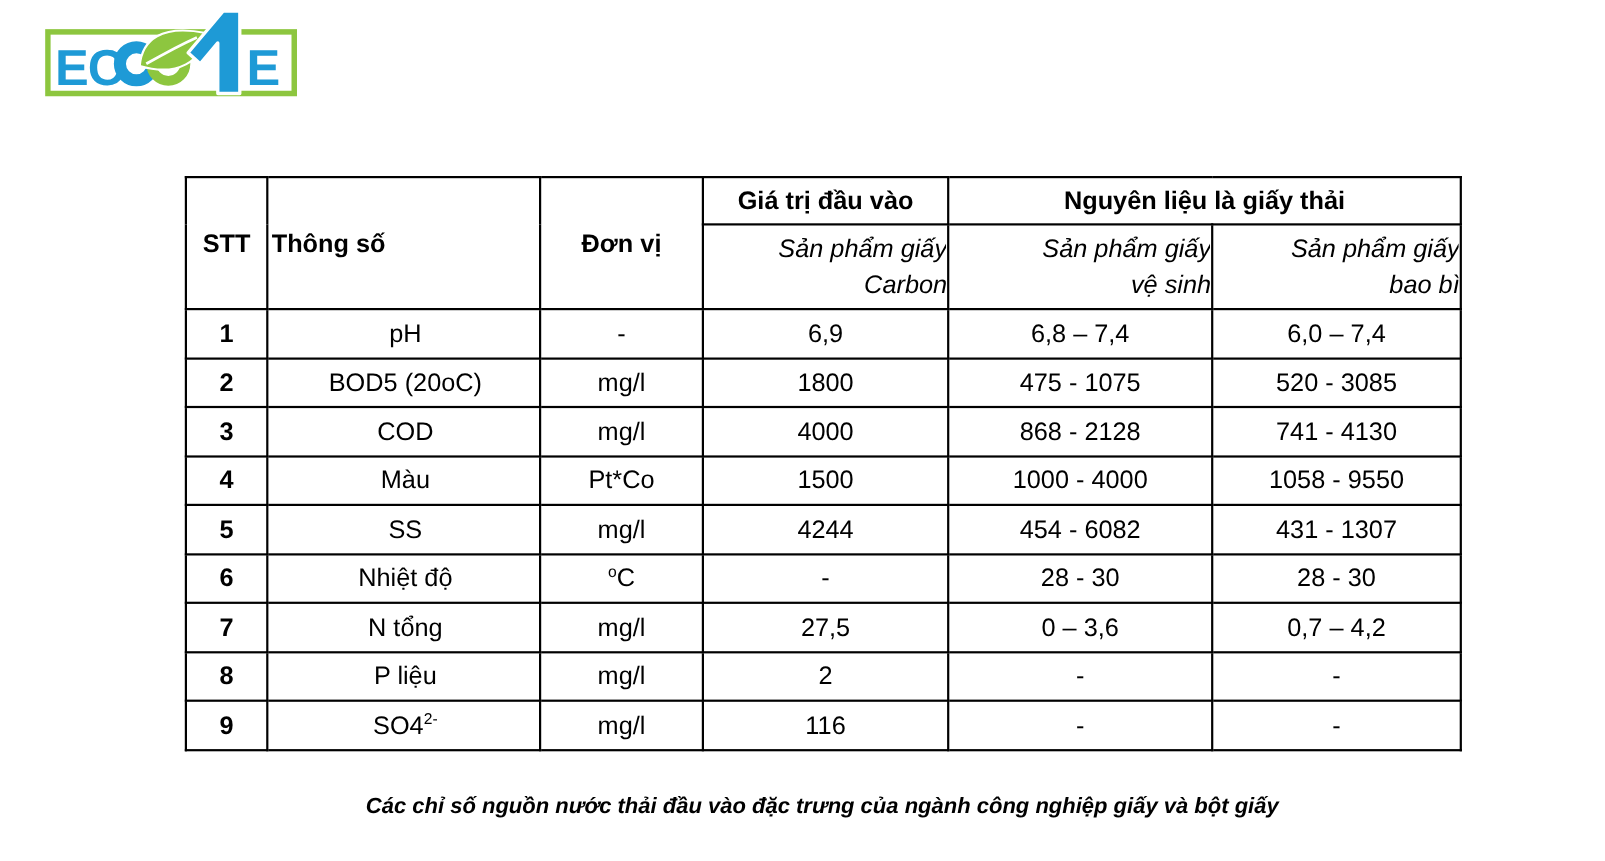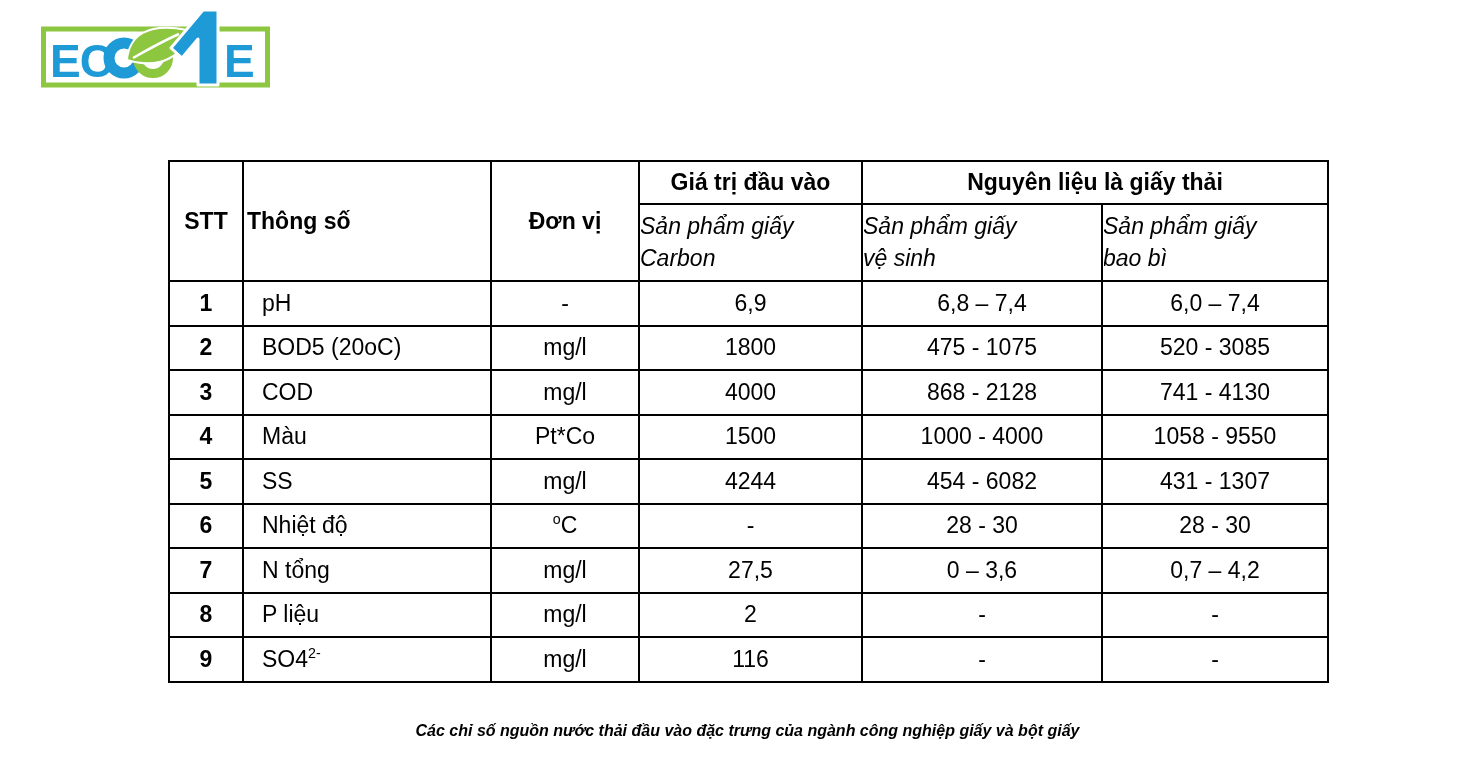--- a/index.html
+++ b/index.html
@@ -55,41 +55,41 @@
     text-align: left;
     padding-left: 3px;
   }
   th.group {
     font-weight: bold;
     text-align: center;
   }
   th.sub {
     font-weight: normal;
     font-style: italic;
-    text-align: left;
+    text-align: right;
     white-space: pre-line;
     line-height: 1.35;
     border-radius: 12px;
   }
 
   td.stt  { font-weight: bold; text-align: center; }
-  td.param{ text-align: left; padding-left: 18px; }
+  td.param{ text-align: center; padding-left: 3px; }
   td.unit { text-align: center; }
   td.val  { text-align: center; }
 
   sup { font-size: 0.62em; line-height: 0; }
 
   
   .caption {
     position: absolute;
     left: 168px;
     top: 722px;
     width: 1159px;
     text-align: center;
-    font-size: 16px;
+    font-size: 20px;
     font-weight: bold;
     font-style: italic;
   }
 </style>
 </head>
 <body>
 
 <div class="logo">
   <svg width="230" height="86" viewBox="0 0 230 86">
 

